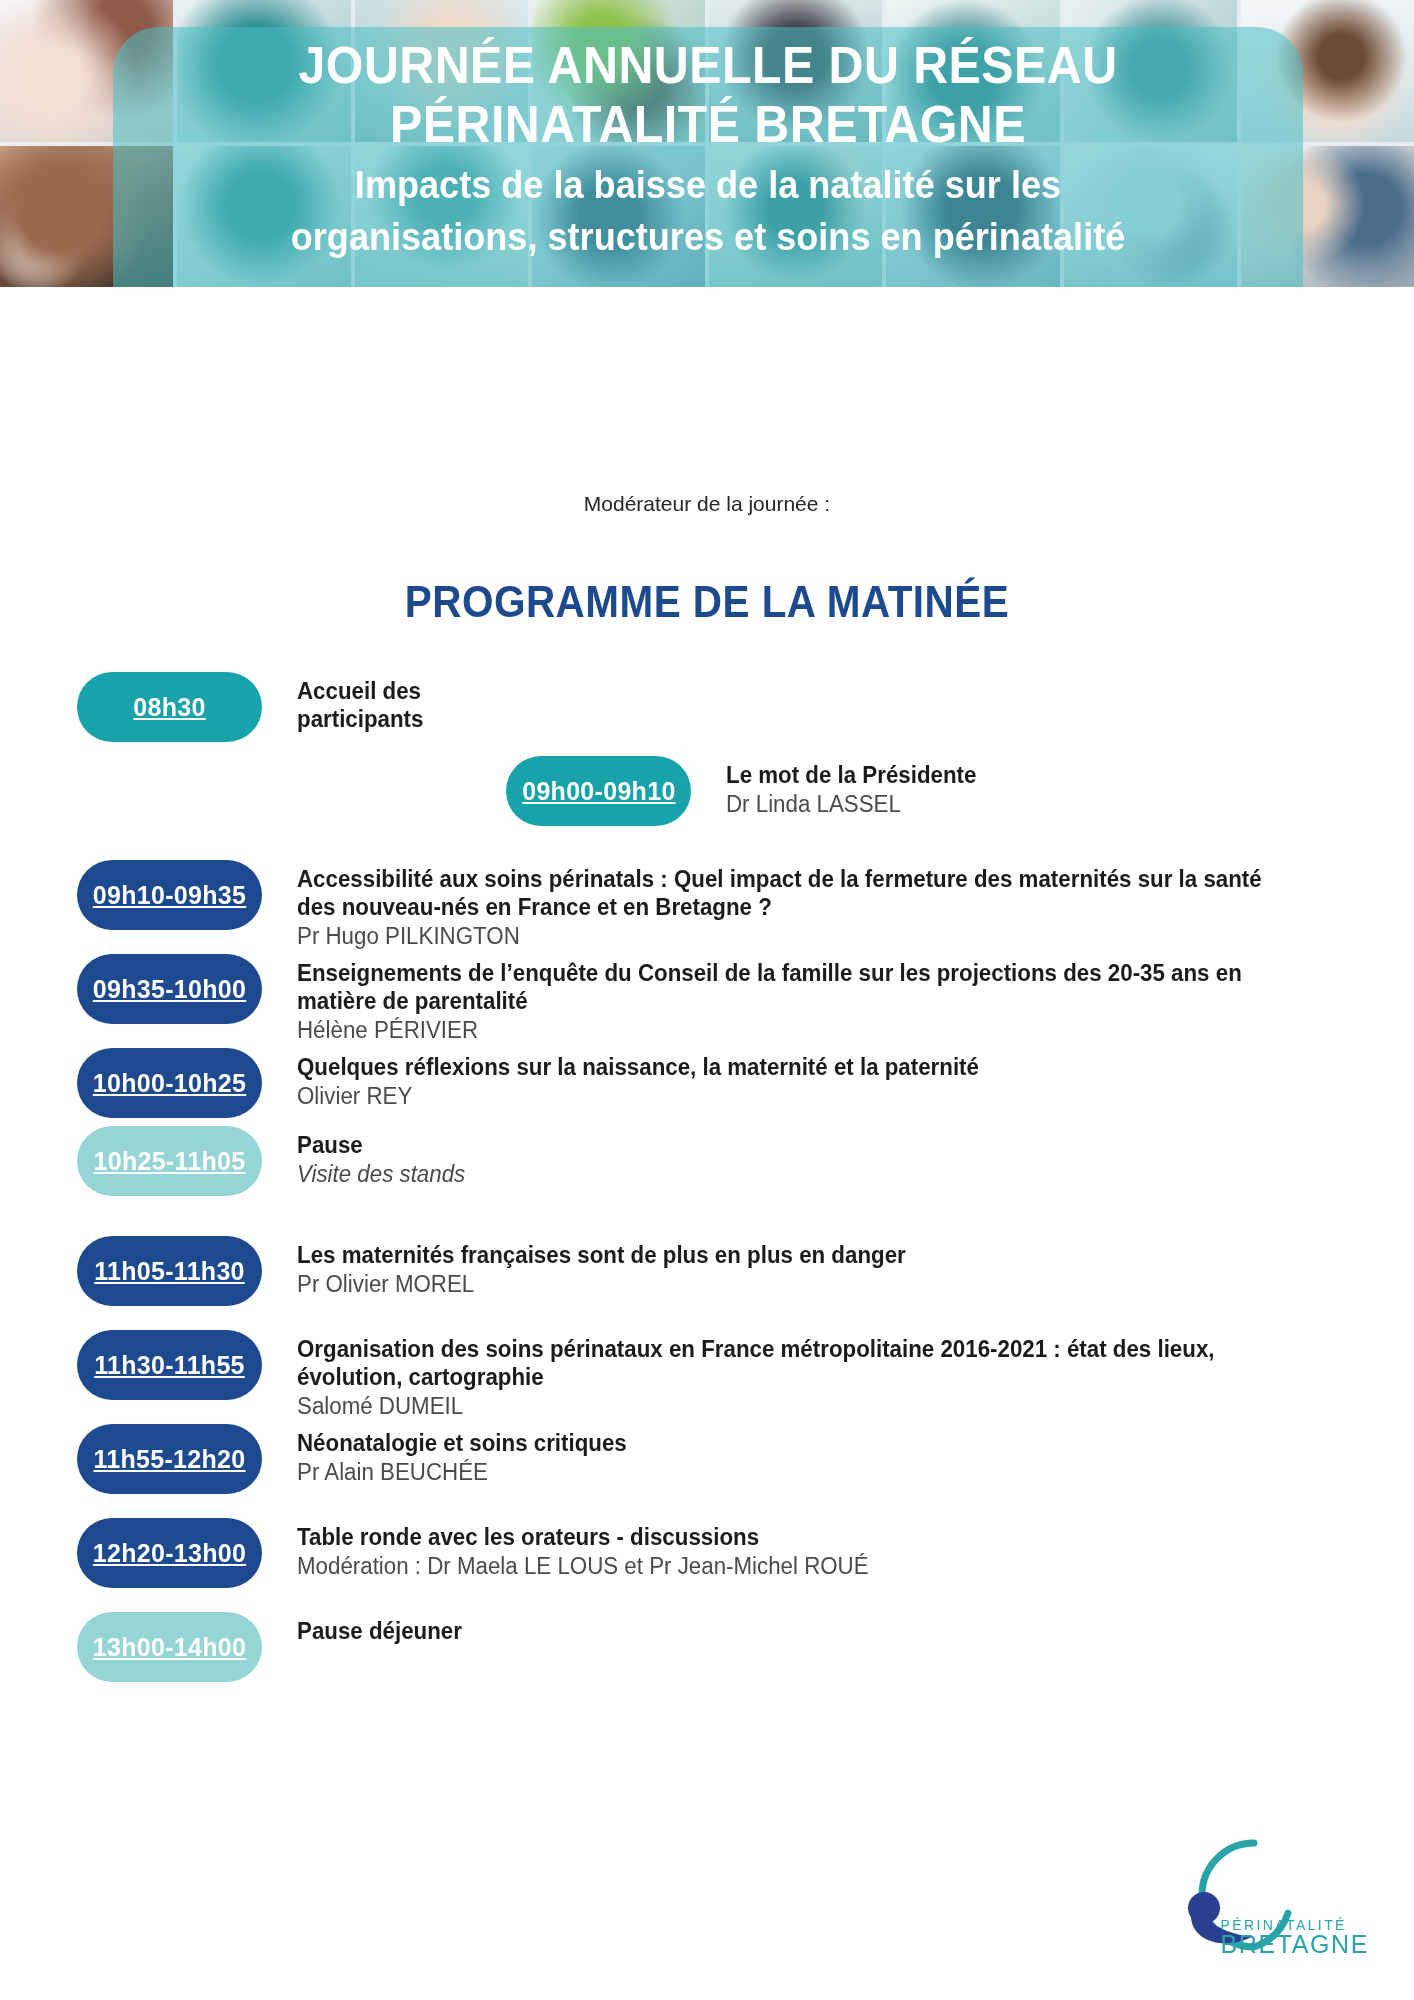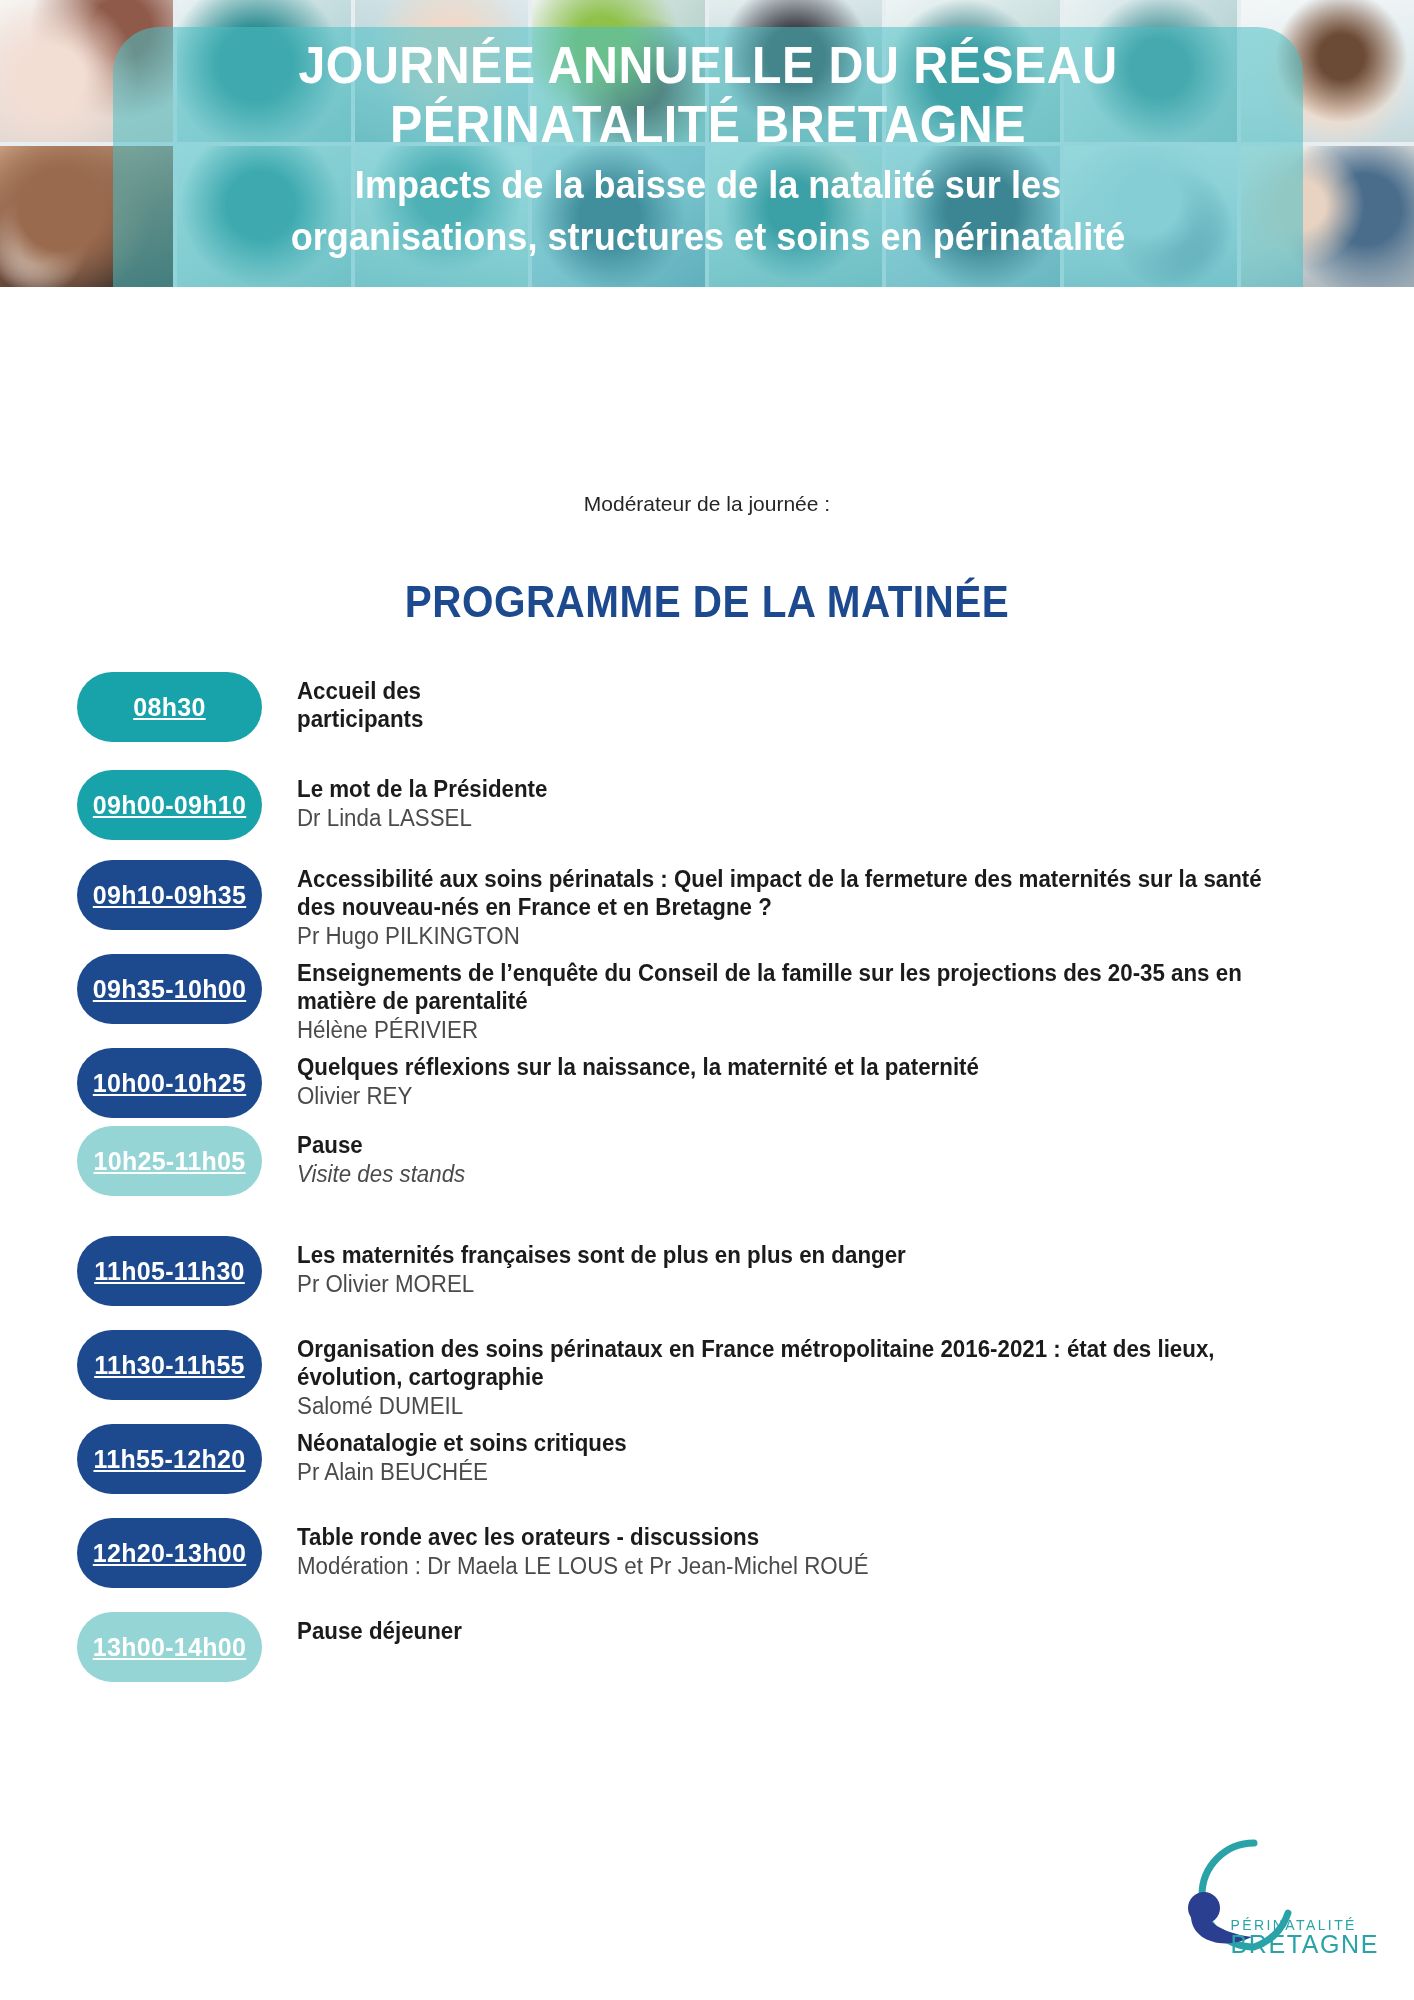--- a/index.html
+++ b/index.html
@@ -254,21 +254,21 @@
   
   .logo {
     position: absolute;
     left: 1136px;
     top: 1825px;
     width: 250px;
     height: 140px;
   }
   .logo-text {
     position: absolute;
-    right: 7px;
+    right: 17px;
     bottom: 8px;
     text-align: left;
     line-height: 1.0;
   }
   .logo-line1 {
     color: #2aa3a8;
     font-family: "Liberation Sans", sans-serif;
     font-size: 14px;
     letter-spacing: 2.4px;
     font-weight: normal;
@@ -321,21 +321,21 @@
 
   <div class="program-title">PROGRAMME DE LA MATINÉE</div>
 
   <div class="schedule" id="schedule">
       <div class="row" style="top: 0px;">
         <div class="pill teal">08h30</div>
         <div class="row-text">
           <div class="sess-title">Accueil des<br>participants</div>
         </div>
       </div>
-      <div class="row" style="top: 98px;">
+      <div class="row" style="top: 84px; justify-content: center;">
         <div class="pill teal">09h00-09h10</div>
         <div class="row-text">
           <div class="sess-title">Le mot de la Présidente</div>
           <div class="sess-speaker">Dr Linda LASSEL</div>
         </div>
       </div>
       <div class="row" style="top: 188px;">
         <div class="pill navy">09h10-09h35</div>
         <div class="row-text">
           <div class="sess-title">Accessibilité aux soins périnatals : Quel impact de la fermeture des maternités sur la santé des nouveau-nés en France et en Bretagne ?</div>

